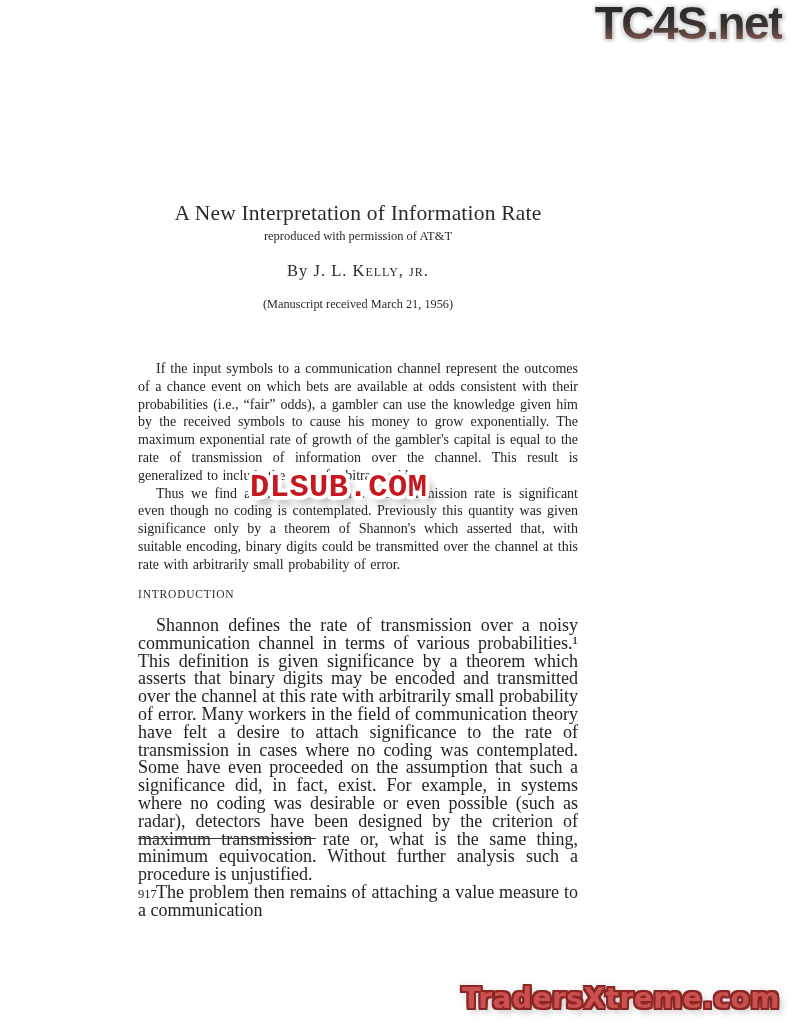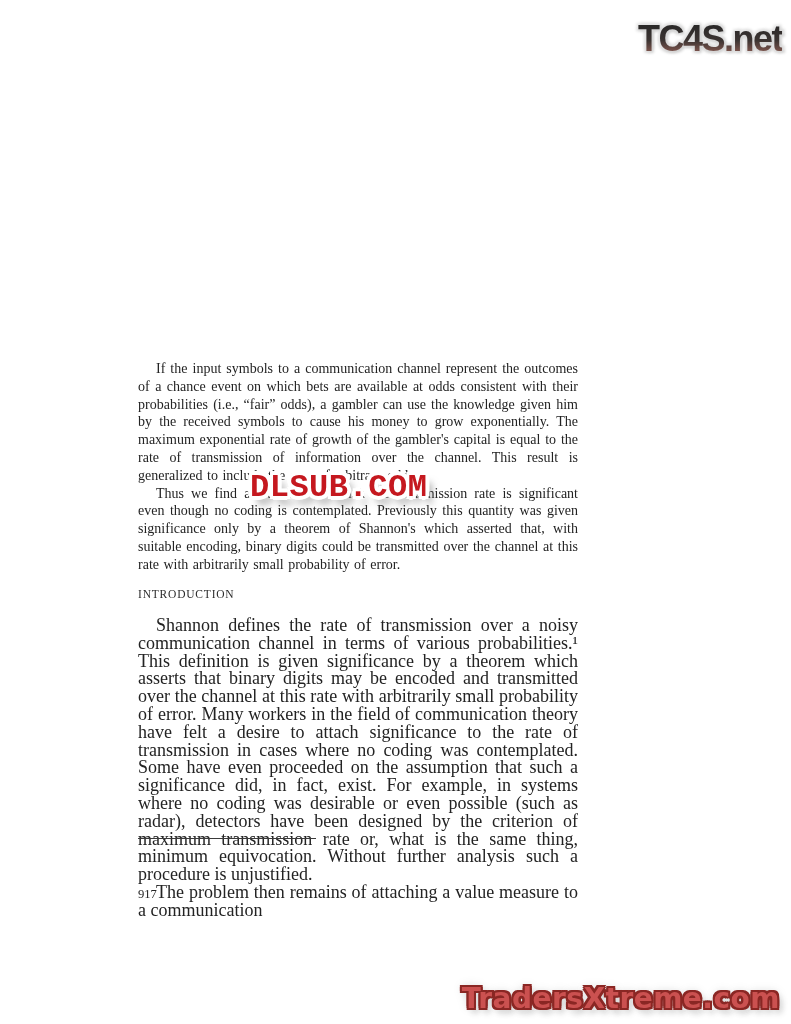--- a/index.html
+++ b/index.html
@@ -29,23 +29,23 @@
 
   
   .footnote{top:838px;font-size:11.4px;line-height:16.5px;}
   .footnote-rule{width:178px;border-top:1.2px solid #3a3a3a;margin:0 0 4px 0;}
   .footnote-text{text-indent:12px;}
   .footnote-text .vol{font-weight:bold;}
 
   .page-number{top:887px;text-align:left;font-size:12.6px;}
 
   
-  .wm-top{position:absolute;top:21px;right:9px;
+  .wm-top{position:absolute;top:0;right:9px;
     font-family:"Liberation Sans",sans-serif;font-weight:bold;
-    font-size:36px;letter-spacing:-1.5px;line-height:1;}
+    font-size:46px;letter-spacing:-1.5px;line-height:1;}
   .wm-top .back{position:absolute;left:0;top:0;color:#d6d6d6;
     text-shadow:0 0 3px #dcdcdc,2px 2px 3px #cfcfcf,-2px -2px 3px #e8e8e8,2px -2px 3px #dddddd,-2px 2px 3px #dddddd;}
   .wm-top .front{position:relative;color:#3a3a3a;}
   @supports ((-webkit-background-clip: text) or (background-clip: text)){
     .wm-top .front{
       background:linear-gradient(180deg,#262626 10%,#3c3432 55%,#7c544c 82%,#95655b 100%);
       -webkit-background-clip:text;background-clip:text;color:transparent;}
   }
 
   
@@ -71,20 +71,26 @@
 </head>
 <body>
 
 <div class="page">
 
   <div class="wm-top">
     <span class="back">TC4S.net</span>
     <span class="front">TC4S.net</span>
   </div>
 
+  <div class="column head">
+    <div class="title">A New Interpretation of Information Rate</div>
+    <div class="subtitle">reproduced with permission of AT&amp;T</div>
+    <div class="byline"><span>By J. L. </span><span class="sc">Kelly, jr.</span></div>
+    <div class="manuscript">(Manuscript received March 21, 1956)</div>
+  </div>
 
   <div class="column abstract">
     <p>If the input symbols to a communication channel represent the outcomes of a chance event on which bets are available at odds consistent with their probabilities (i.e., “fair” odds), a gambler can use the knowledge given him by the received symbols to cause his money to grow exponentially. The maximum exponential rate of growth of the gambler's capital is equal to the rate of transmission of information over the channel. This result is generalized to include the case of arbitrary odds.</p>
     <p>Thus we find a situation in which the transmission rate is significant even though no coding is contemplated. Previously this quantity was given significance only by a theorem of Shannon's which asserted that, with suitable encoding, binary digits could be transmitted over the channel at this rate with arbitrarily small probability of error.</p>
   </div>
 
   <div class="stamp">DLSUB.COM</div>
 
   <div class="column section-heading">INTRODUCTION</div>
 

